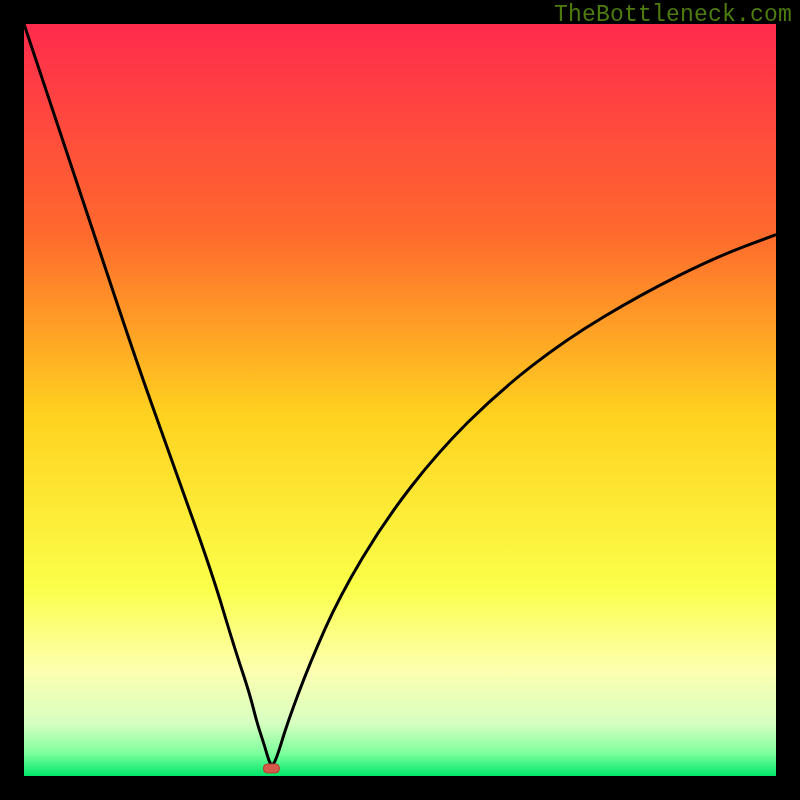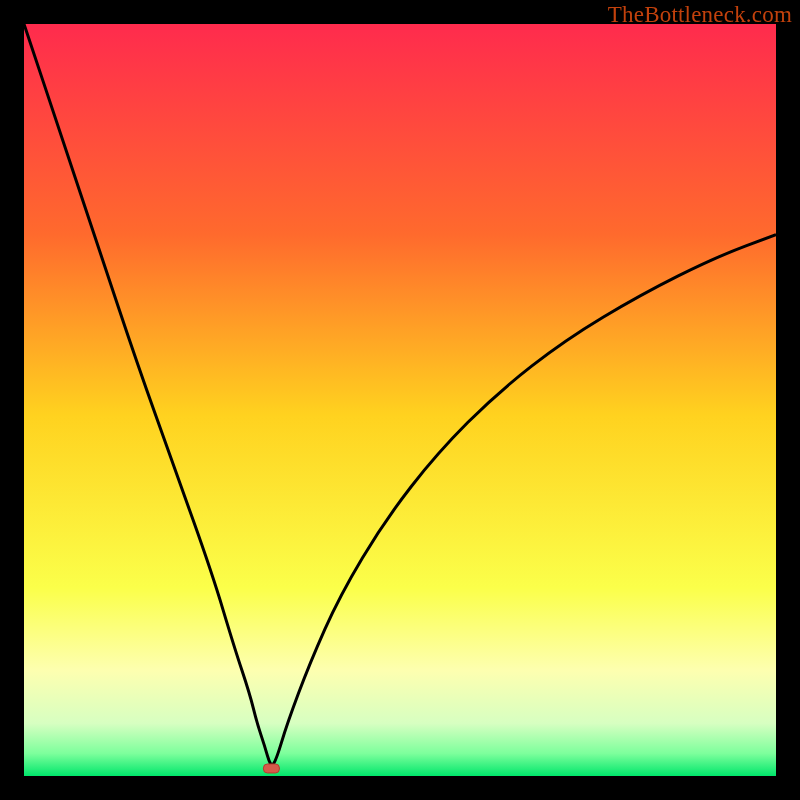--- a/index.html
+++ b/index.html
@@ -23,24 +23,24 @@
     position: absolute;
     left: 0;
     top: 0;
     width: 752px;
     height: 752px;
   }
   .watermark {
     position: absolute;
     top: 2px;
     right: 8px;
-    color: #c2410c;
+    color: #4d7c0f;
     font-size: 23px;
     letter-spacing: 0.2px;
-    font-family: Liberation Serif, serif;
+    font-family: Liberation Mono, monospace;
     margin-left: 43px;
   }
   svg { display: block; }
 </style>
 </head>
 <body>
 
 <div class="watermark">TheBottleneck.com</div>
 
 <div class="frame">

